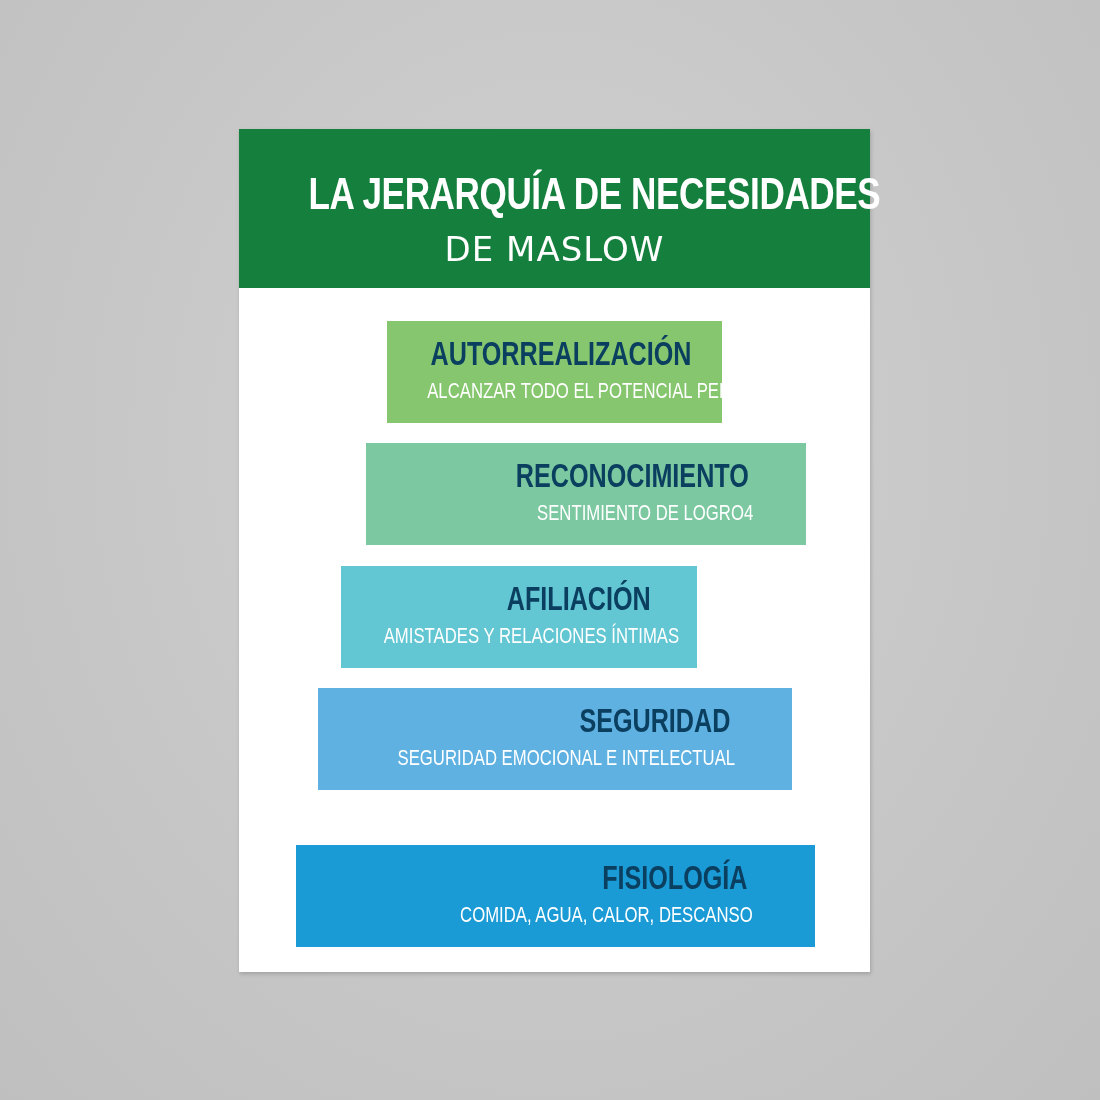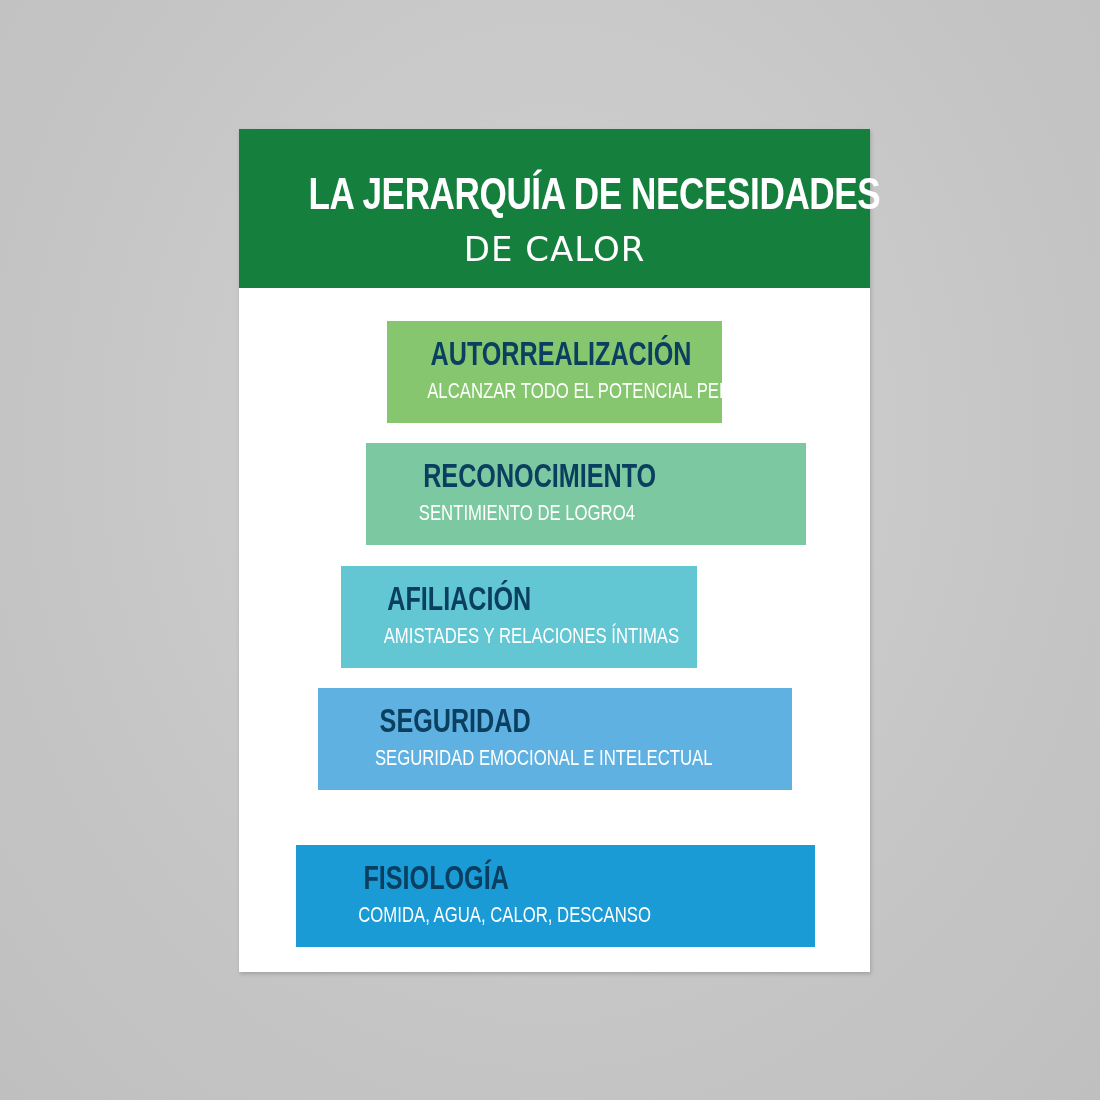--- a/index.html
+++ b/index.html
@@ -24,40 +24,40 @@
     font-size:45px; line-height:50px; letter-spacing:-0.5px;
     transform:scaleX(0.78); transform-origin:center;
     white-space:nowrap;
   }
   .subtitle {
     position:absolute; left:0; right:0; top:100px;
     font-family:"DejaVu Sans", sans-serif; font-size:34px; line-height:40px;
     letter-spacing:1px; font-weight:normal;
   }
   .level {
-    position:absolute; text-align:left; height:102px;
+    position:absolute; text-align:right; height:102px;
   }
   .level .name {
     position:absolute; left:0; right:0; top:12px;
     color:#0b3f60; font-weight:bold; font-size:34px; line-height:40px;
     transform:scaleX(0.74); transform-origin:center; white-space:nowrap;
   }
   .level .desc {
     position:absolute; left:0; right:0; top:57px;
     color:#ffffff; font-size:22px; line-height:26px;
     transform:scaleX(0.76); transform-origin:center; white-space:nowrap;
   }
 </style>
 </head>
 <body>
 
 <div class="poster">
   <div class="header">
     <div class="title">LA JERARQUÍA DE NECESIDADES</div>
-    <div class="subtitle">DE CALOR</div>
+    <div class="subtitle">DE MASLOW</div>
   </div>
 
   <div class="level" style="left:148px; top:192px; width:335px; background:#86c66e;">
     <div class="name">AUTORREALIZACIÓN</div>
     <div class="desc">ALCANZAR TODO EL POTENCIAL PERSONAL</div>
   </div>
 
   <div class="level" style="left:127px; top:314px; width:440px; background:#7cc8a0;">
     <div class="name">RECONOCIMIENTO</div>
     <div class="desc">SENTIMIENTO DE LOGRO4</div>

